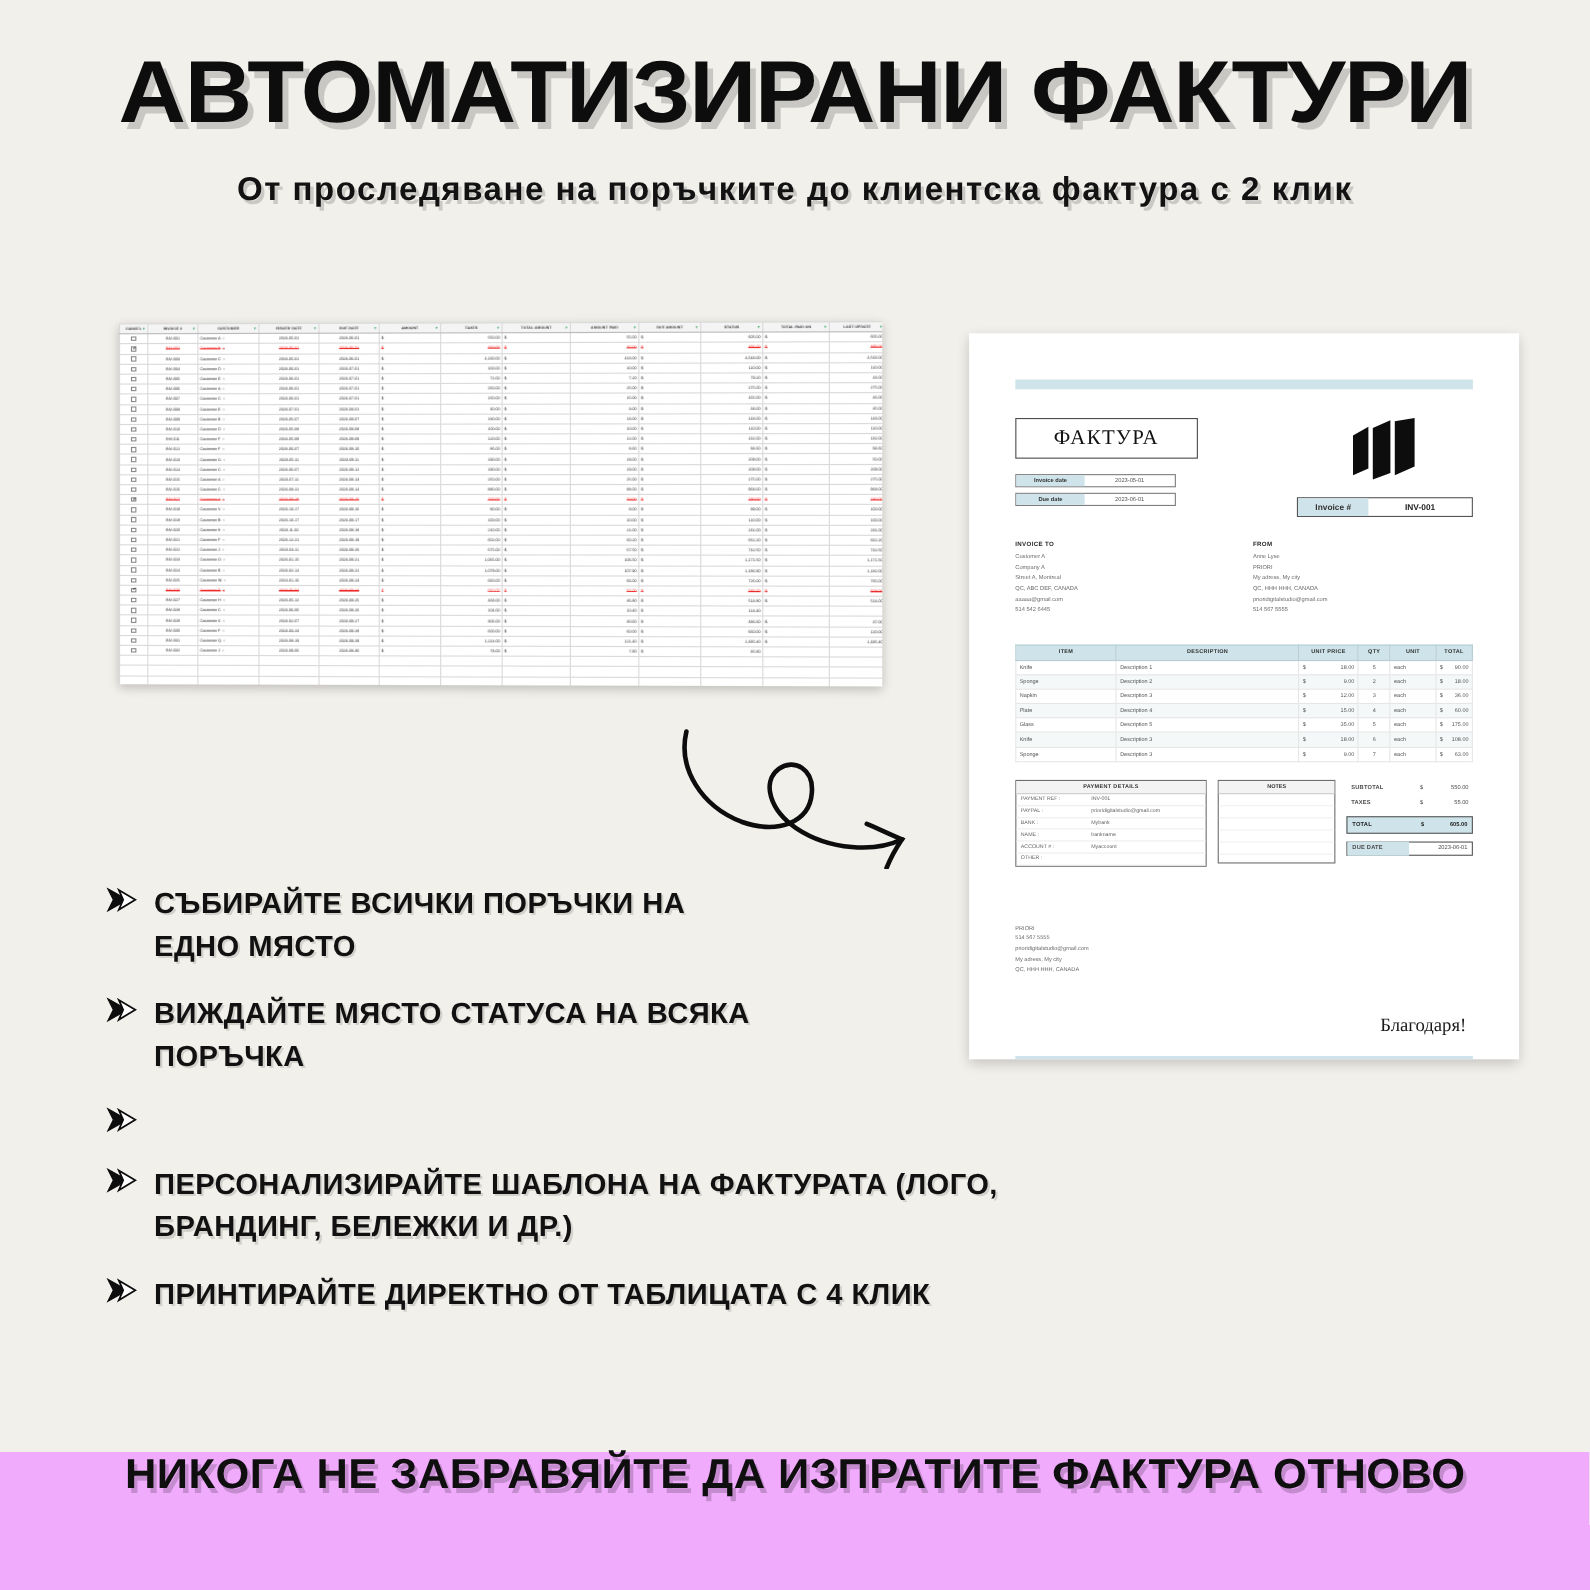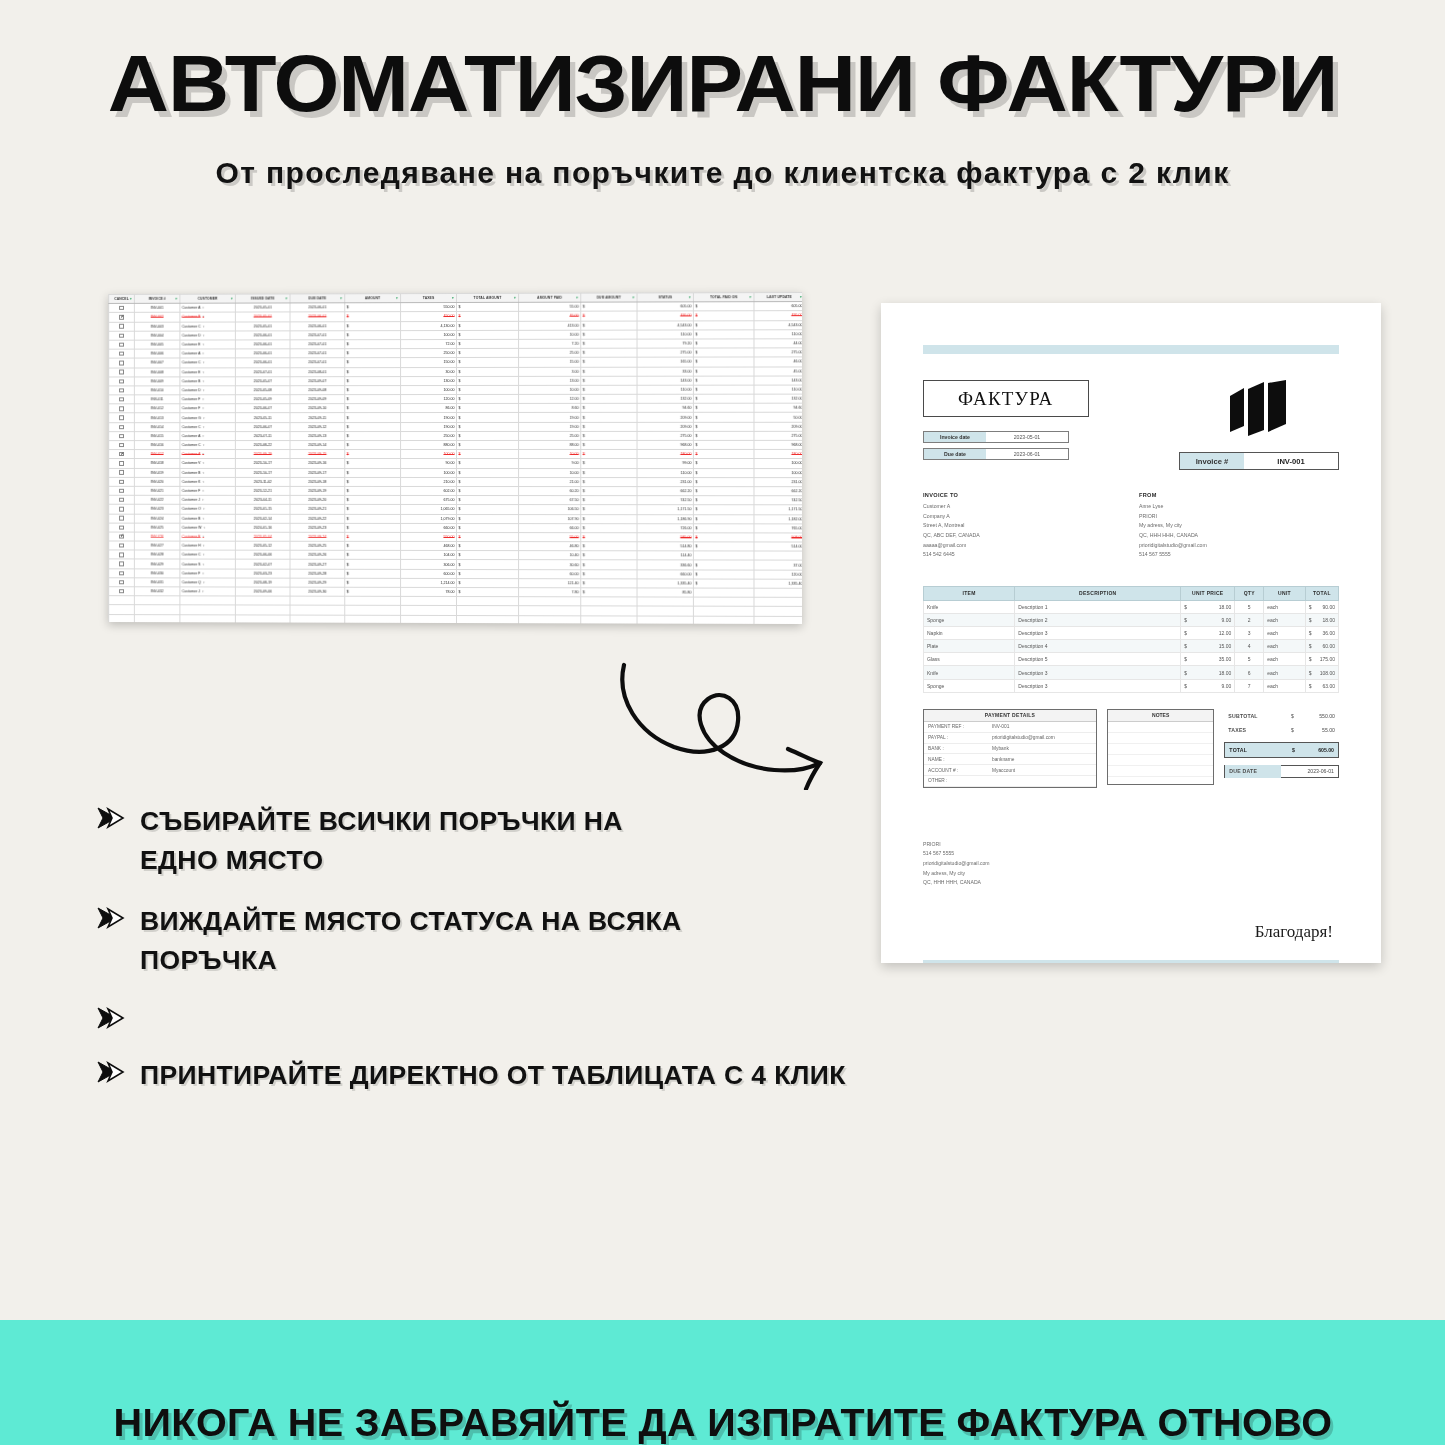--- a/index.html
+++ b/index.html
@@ -186,21 +186,21 @@
   .bullet { display: flex; align-items: flex-start; margin-bottom: 22px; }
   .bullet .chev { width: 44px; flex: none; padding-top: 4px; }
   .bullet .txt {
     font-size: 26.5px; font-weight: 700; color: #111; line-height: 1.47;
     letter-spacing: .4px; text-shadow: 2px 2px 0 rgba(0,0,0,0.13);
   }
 
   
   .footer {
     position: absolute; left: 0; bottom: 0; width: 1445px; height: 125px;
-    background: #5eead4; display: flex; align-items: flex-end; justify-content: center;
+    background: #f0abfc; display: flex; align-items: flex-start; justify-content: center;
   }
   .footer .ftxt {
     font-family: "Liberation Sans Narrow", "Liberation Sans", sans-serif;
     font-size: 38px; font-weight: 700; color: #0f0f0f; letter-spacing: .4px;
     transform: scaleX(1.04);
     text-shadow: 3px 4px 0 rgba(0,0,0,0.18);
     white-space: nowrap;
   }
 </style>
 </head>
@@ -1295,19 +1295,26 @@
       <div class="chev"><svg width="30" height="24" viewBox="0 0 30 24">
           <path d="M2 2 L20 12 L2 22 L7 12 Z" fill="#0d0d0d" stroke="#0d0d0d" stroke-width="1"></path>
           <path d="M12 3 L27 12 L12 21 L16 12 Z" fill="#fff" stroke="#0d0d0d" stroke-width="1.6"></path>
         </svg></div>
     </div>
     <div class="bullet">
       <div class="chev"><svg width="30" height="24" viewBox="0 0 30 24">
           <path d="M2 2 L20 12 L2 22 L7 12 Z" fill="#0d0d0d" stroke="#0d0d0d" stroke-width="1"></path>
           <path d="M12 3 L27 12 L12 21 L16 12 Z" fill="#fff" stroke="#0d0d0d" stroke-width="1.6"></path>
         </svg></div>
+      <div class="txt" style="max-width: 880px;">ПЕРСОНАЛИЗИРАЙТЕ ШАБЛОНА НА ФАКТУРАТА (ЛОГО, БРАНДИНГ, БЕЛЕЖКИ И ДР.)</div>
+    </div>
+    <div class="bullet">
+      <div class="chev"><svg width="30" height="24" viewBox="0 0 30 24">
+          <path d="M2 2 L20 12 L2 22 L7 12 Z" fill="#0d0d0d" stroke="#0d0d0d" stroke-width="1"></path>
+          <path d="M12 3 L27 12 L12 21 L16 12 Z" fill="#fff" stroke="#0d0d0d" stroke-width="1.6"></path>
+        </svg></div>
       <div class="txt" style="max-width: 950px;">ПРИНТИРАЙТЕ ДИРЕКТНО ОТ ТАБЛИЦАТА С 4 КЛИК</div>
     </div>
   </div>
 
 <div class="footer">
   <div class="ftxt">НИКОГА НЕ ЗАБРАВЯЙТЕ ДА ИЗПРАТИТЕ ФАКТУРА ОТНОВО</div>
 </div>
 
 </body></html>

